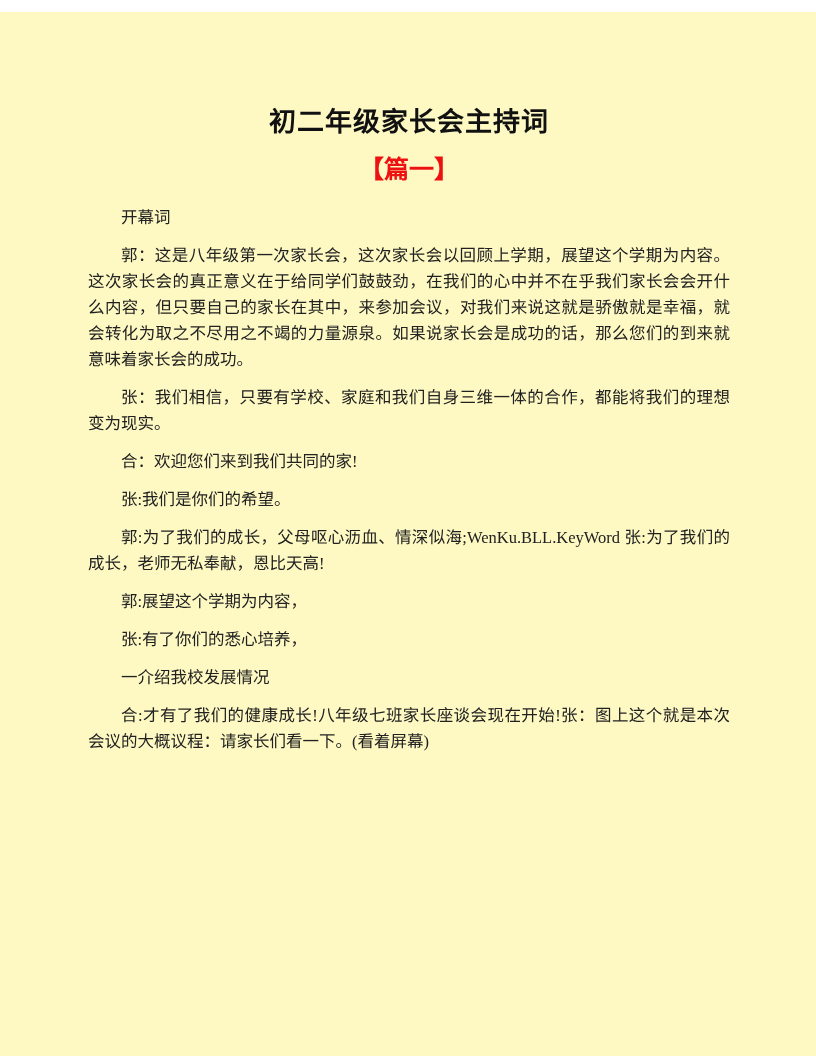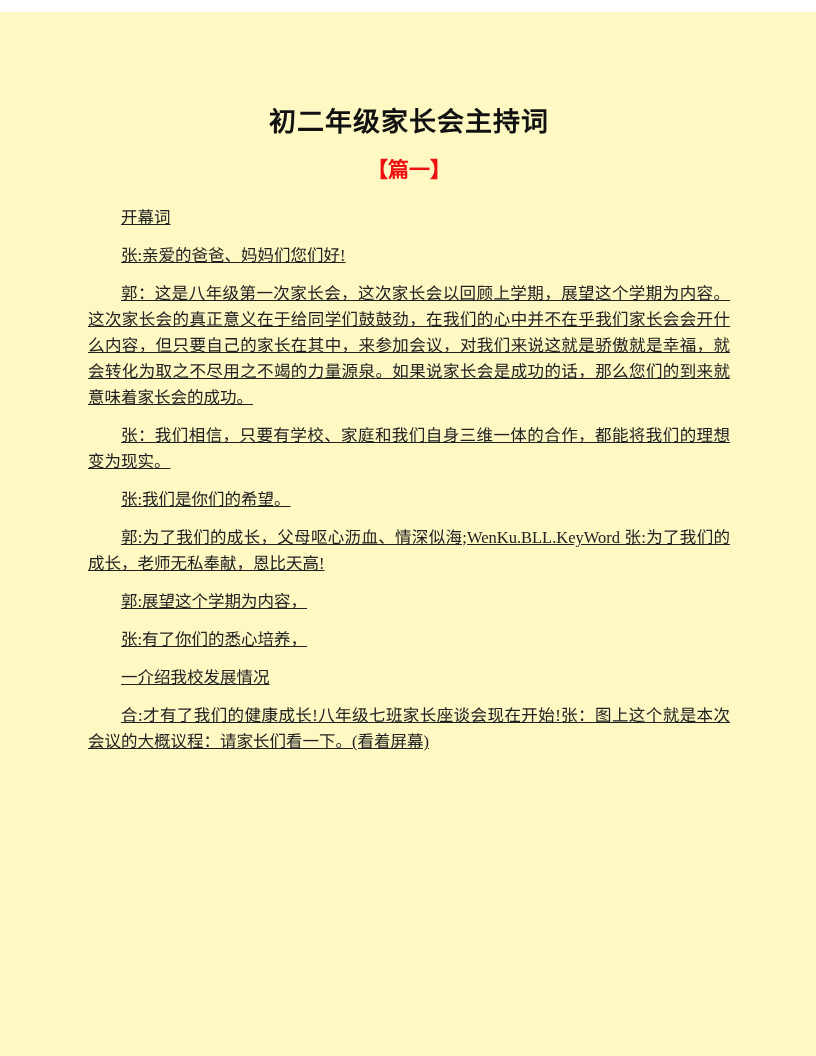--- a/index.html
+++ b/index.html
@@ -24,29 +24,28 @@
     margin: 95px 0 0 0;
     font-size: 27px;
     line-height: 30px;
     font-weight: bold;
     text-align: center;
     color: #111111;
     letter-spacing: 1px;
   }
   .section-heading {
     margin: 22px 0 0 0;
-    font-size: 21px;
+    font-size: 25px;
     line-height: 22px;
     font-weight: bold;
     text-align: center;
     color: #ee1111;
   }
   .content {
     margin-top: 24px;
-    text-decoration: underline;
   }
   .content p {
     margin: 0 0 12px 0;
     font-size: 16.5px;
     line-height: 26px;
     text-indent: 2em;
     text-align: justify;
     text-justify: inter-ideograph;
     word-break: break-all;
     color: #212121;
@@ -56,23 +55,23 @@
 <body>
 
 <div class="page">
 
   <h1 class="doc-title">初二年级家长会主持词</h1>
 
   <div class="section-heading">【篇一】</div>
 
   <div class="content">
     <p>开幕词</p>
-    <p>张:亲爱的爸爸、妈妈们您们好!</p>
     <p>郭：这是八年级第一次家长会，这次家长会以回顾上学期，展望这个学期为内容。这次家长会的真正意义在于给同学们鼓鼓劲，在我们的心中并不在乎我们家长会会开什么内容，但只要自己的家长在其中，来参加会议，对我们来说这就是骄傲就是幸福，就会转化为取之不尽用之不竭的力量源泉。如果说家长会是成功的话，那么您们的到来就意味着家长会的成功。</p>
     <p>张：我们相信，只要有学校、家庭和我们自身三维一体的合作，都能将我们的理想变为现实。</p>
+    <p>合：欢迎您们来到我们共同的家!</p>
     <p>张:我们是你们的希望。</p>
     <p>郭:为了我们的成长，父母呕心沥血、情深似海;WenKu.BLL.KeyWord 张:为了我们的成长，老师无私奉献，恩比天高!</p>
     <p>郭:展望这个学期为内容，</p>
     <p>张:有了你们的悉心培养，</p>
     <p>一介绍我校发展情况</p>
     <p>合:才有了我们的健康成长!八年级七班家长座谈会现在开始!张：图上这个就是本次会议的大概议程：请家长们看一下。(看着屏幕)</p>
   </div>
 
 </div>
 

